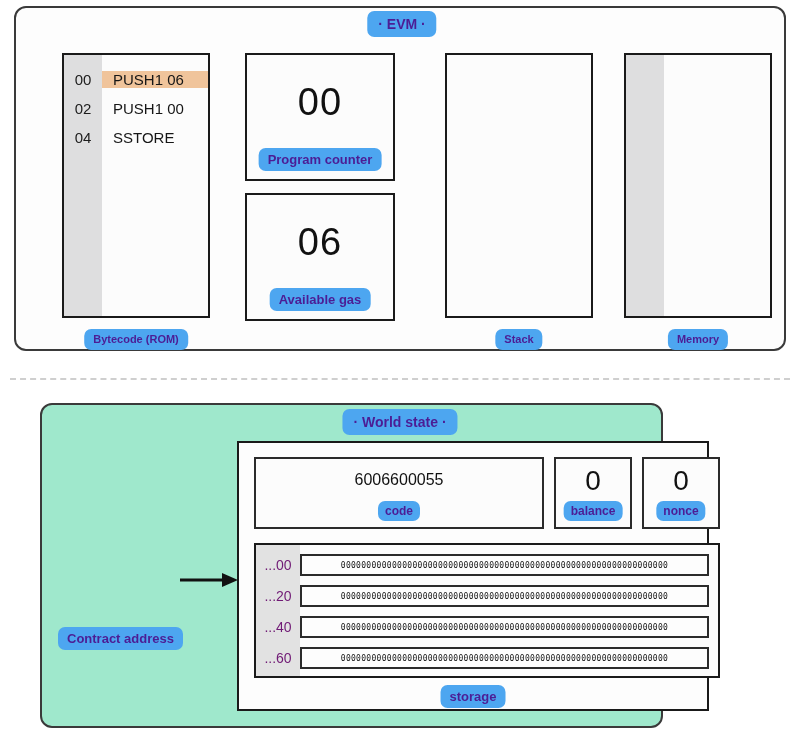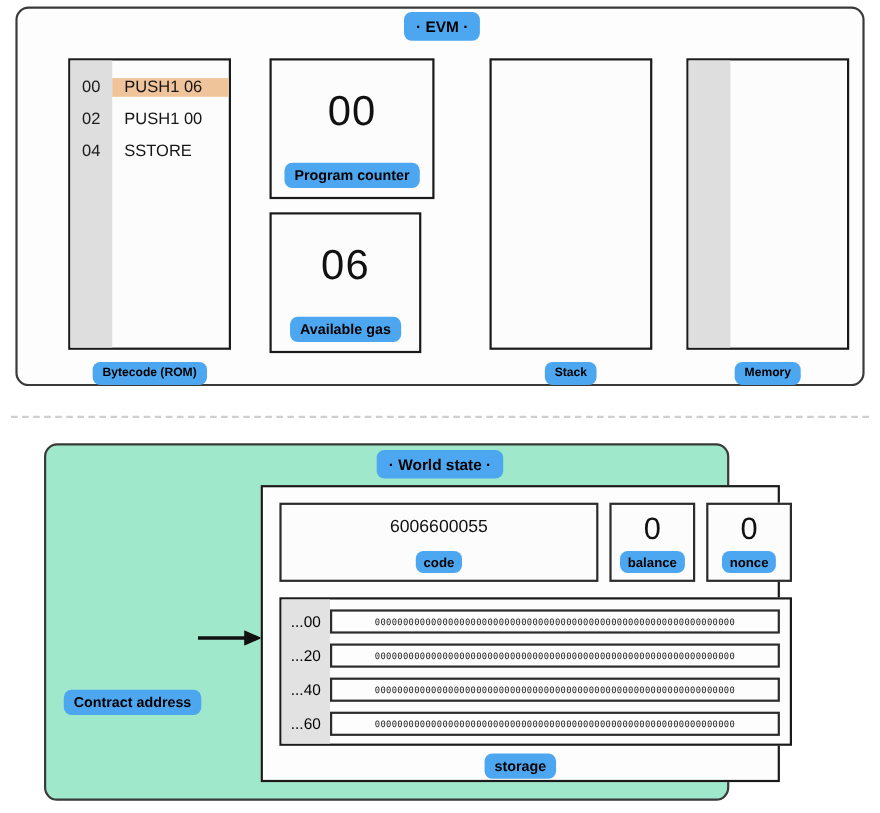--- a/index.html
+++ b/index.html
@@ -12,21 +12,21 @@
     height: 739px;
     font-family: "Liberation Sans", sans-serif;
     position: relative;
     overflow: hidden;
   }
 
   
   .badge {
     display: inline-block;
     background: #4da6f0;
-    color: #000000;
+    color: #4c1d95;
     font-weight: bold;
     border-radius: 7px;
     line-height: 1;
     white-space: nowrap;
   }
 
   
   .evm-section {
     position: absolute;
     left: 14px;
@@ -110,21 +110,21 @@
   
   .pc {
     left: 229px;
     top: 45px;
     width: 150px;
     height: 128px;
   }
   .gas {
     left: 229px;
     top: 185px;
-    width: 138px;
+    width: 150px;
     height: 128px;
   }
   .big-value {
     position: absolute;
     left: 0; right: 0;
     top: 26px;
     text-align: center;
     font-size: 38px;
     color: #111111;
     letter-spacing: 1px;
@@ -276,21 +276,21 @@
   .stg-row {
     display: flex;
     align-items: center;
     height: 31px;
   }
   .stg-off {
     flex: 0 0 44px;
     width: 44px;
     text-align: center;
     font-size: 14px;
-    color: #000000;
+    color: #701a75;
   }
   .stg-val {
     flex: 1;
     margin-right: 5px;
     height: 22px;
     line-height: 20px;
     background: #fdfdfd;
     border: 2px solid #2b2b2b;
     font-family: "DejaVu Sans Mono", monospace;
     font-size: 8px;

